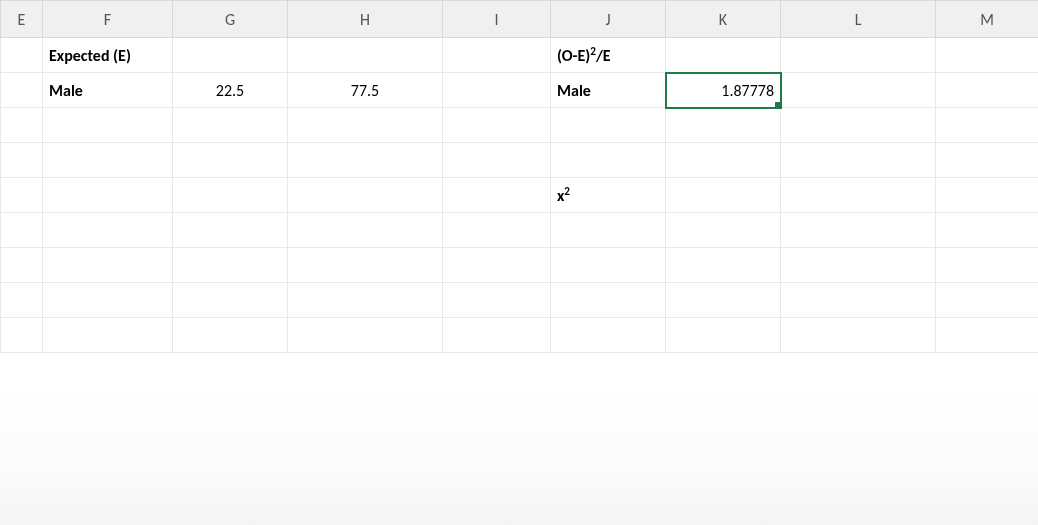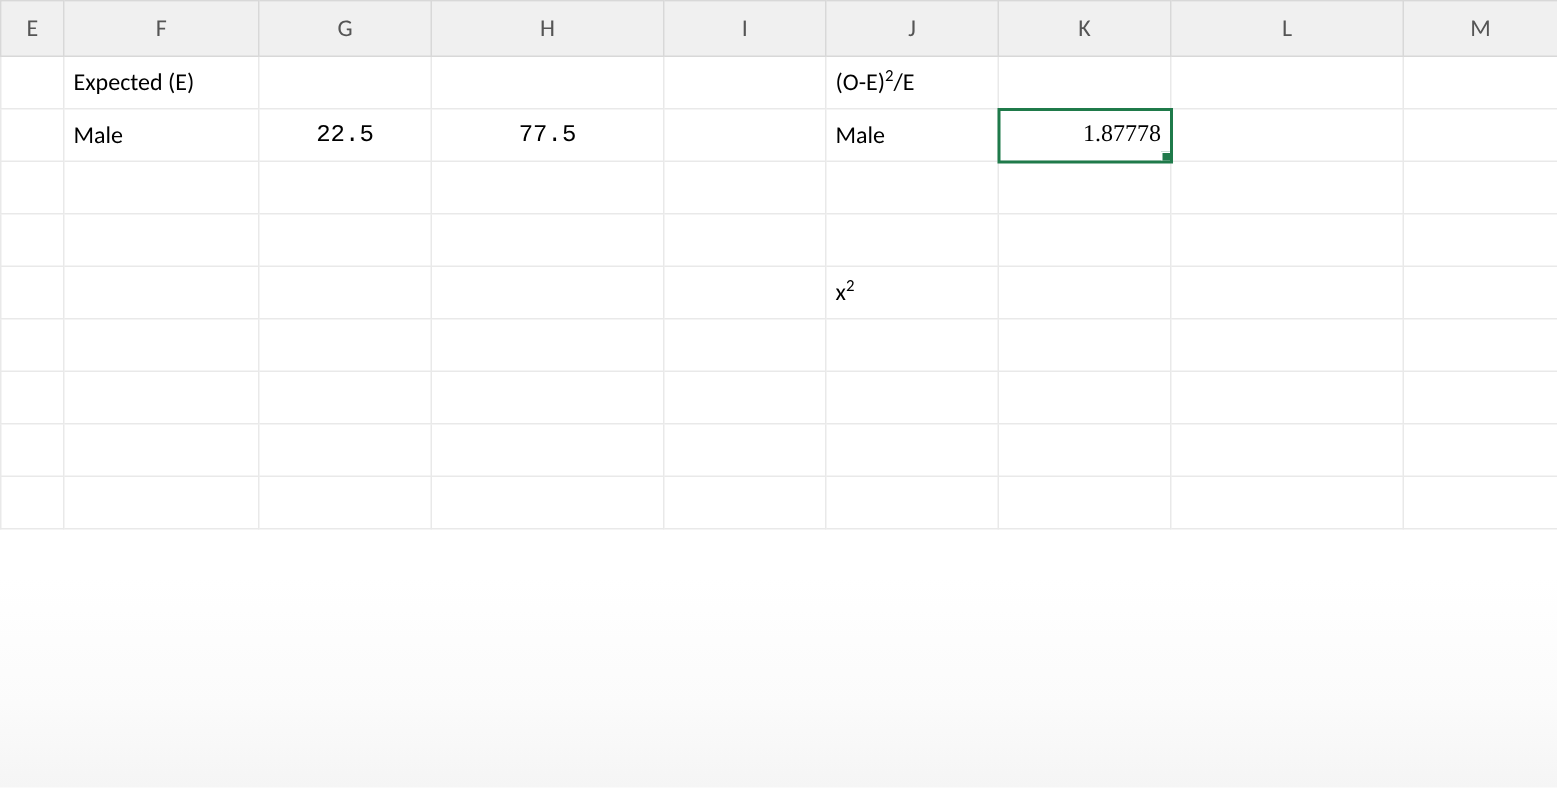--- a/index.html
+++ b/index.html
@@ -62,29 +62,28 @@
   
   .ovf {
     position: absolute;
     left: 6px;
     top: 50%;
     transform: translateY(-50%);
     white-space: nowrap;
   }
 
   td.left  { text-align: left; }
-  td.center{ text-align: center; font-family: Liberation Mono, monospace; }
+  td.center{ text-align: center; }
   td.right { text-align: right; }
-  .bold    { font-weight: 400; }
+  .bold    { font-weight: 700; }
 
   
   .selected-cell {
     outline: 2px solid #1f7a4a;
     outline-offset: -1px;
-    font-family: Liberation Serif, serif;
   }
 
   
   .fill-handle {
     position: absolute;
     right: -4px;
     bottom: -4px;
     width: 8px;
     height: 8px;
     background: #1f7a4a;

